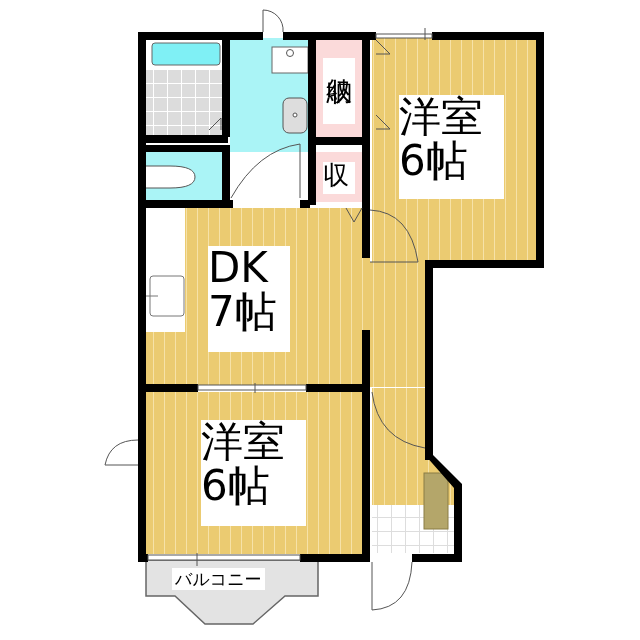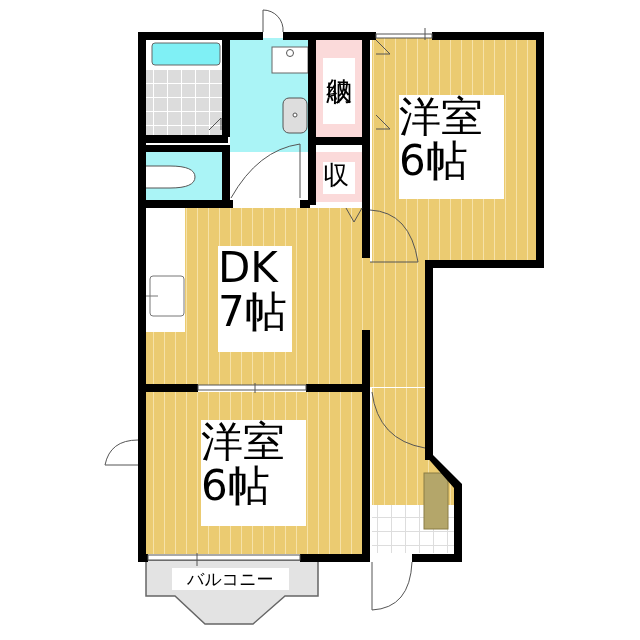--- a/index.html
+++ b/index.html
@@ -1,21 +1,21 @@
 <!DOCTYPE html>
 <html><head>
 <meta charset="utf-8">
 <style>
   html,body{margin:0;padding:0;background:#fff;}
   body{width:640px;height:640px;position:relative;overflow:hidden;font-family:"DejaVu Sans","Liberation Sans",sans-serif;}
   svg{position:absolute;left:0;top:0;}
   .label{position:absolute;background:#fff;color:#000;line-height:1.05;font-family:"DejaVu Sans",sans-serif;}
   .big{font-size:42px;}
   .small{font-size:26px;}
-  .bal{font-size:17px;line-height:22px;padding:0 15px;}
+  .bal{font-size:17px;line-height:22px;padding:0 3px;}
 </style>
 </head>
 <body>
 
 <svg width="640" height="640" viewBox="0 0 640 640">
   <defs>
     <pattern id="wood" width="11" height="10" patternUnits="userSpaceOnUse">
       <rect width="11" height="10" fill="#ebcb71"></rect>
       <rect x="10" width="1.2" height="10" fill="#f6e2a8"></rect>
     </pattern>
@@ -105,21 +105,21 @@
     <line x1="197" y1="553" x2="197" y2="566"></line>
     <rect x="376" y="34" width="56" height="4" fill="#fff"></rect>
     <line x1="425" y1="28" x2="425" y2="40"></line>
   </g>
 </svg>
 
 <div class="label big" style="left:399px;top:95px;width:105px;height:104px;">
   <div>洋室</div>
   <div>6帖</div>
 </div>
-<div class="label big" style="left:218px;top:246px;width:74px;height:106px;">
+<div class="label big" style="left:208px;top:246px;width:82px;height:106px;">
   <div>DK</div>
   <div>7帖</div>
 </div>
 <div class="label big" style="left:201px;top:420px;width:105px;height:106px;">
   <div>洋室</div>
   <div>6帖</div>
 </div>
 <div class="label small" style="left:323px;top:58px;width:32px;height:66px;">
   <div style="writing-mode:vertical-rl;margin:auto;">収納</div>
 </div>

